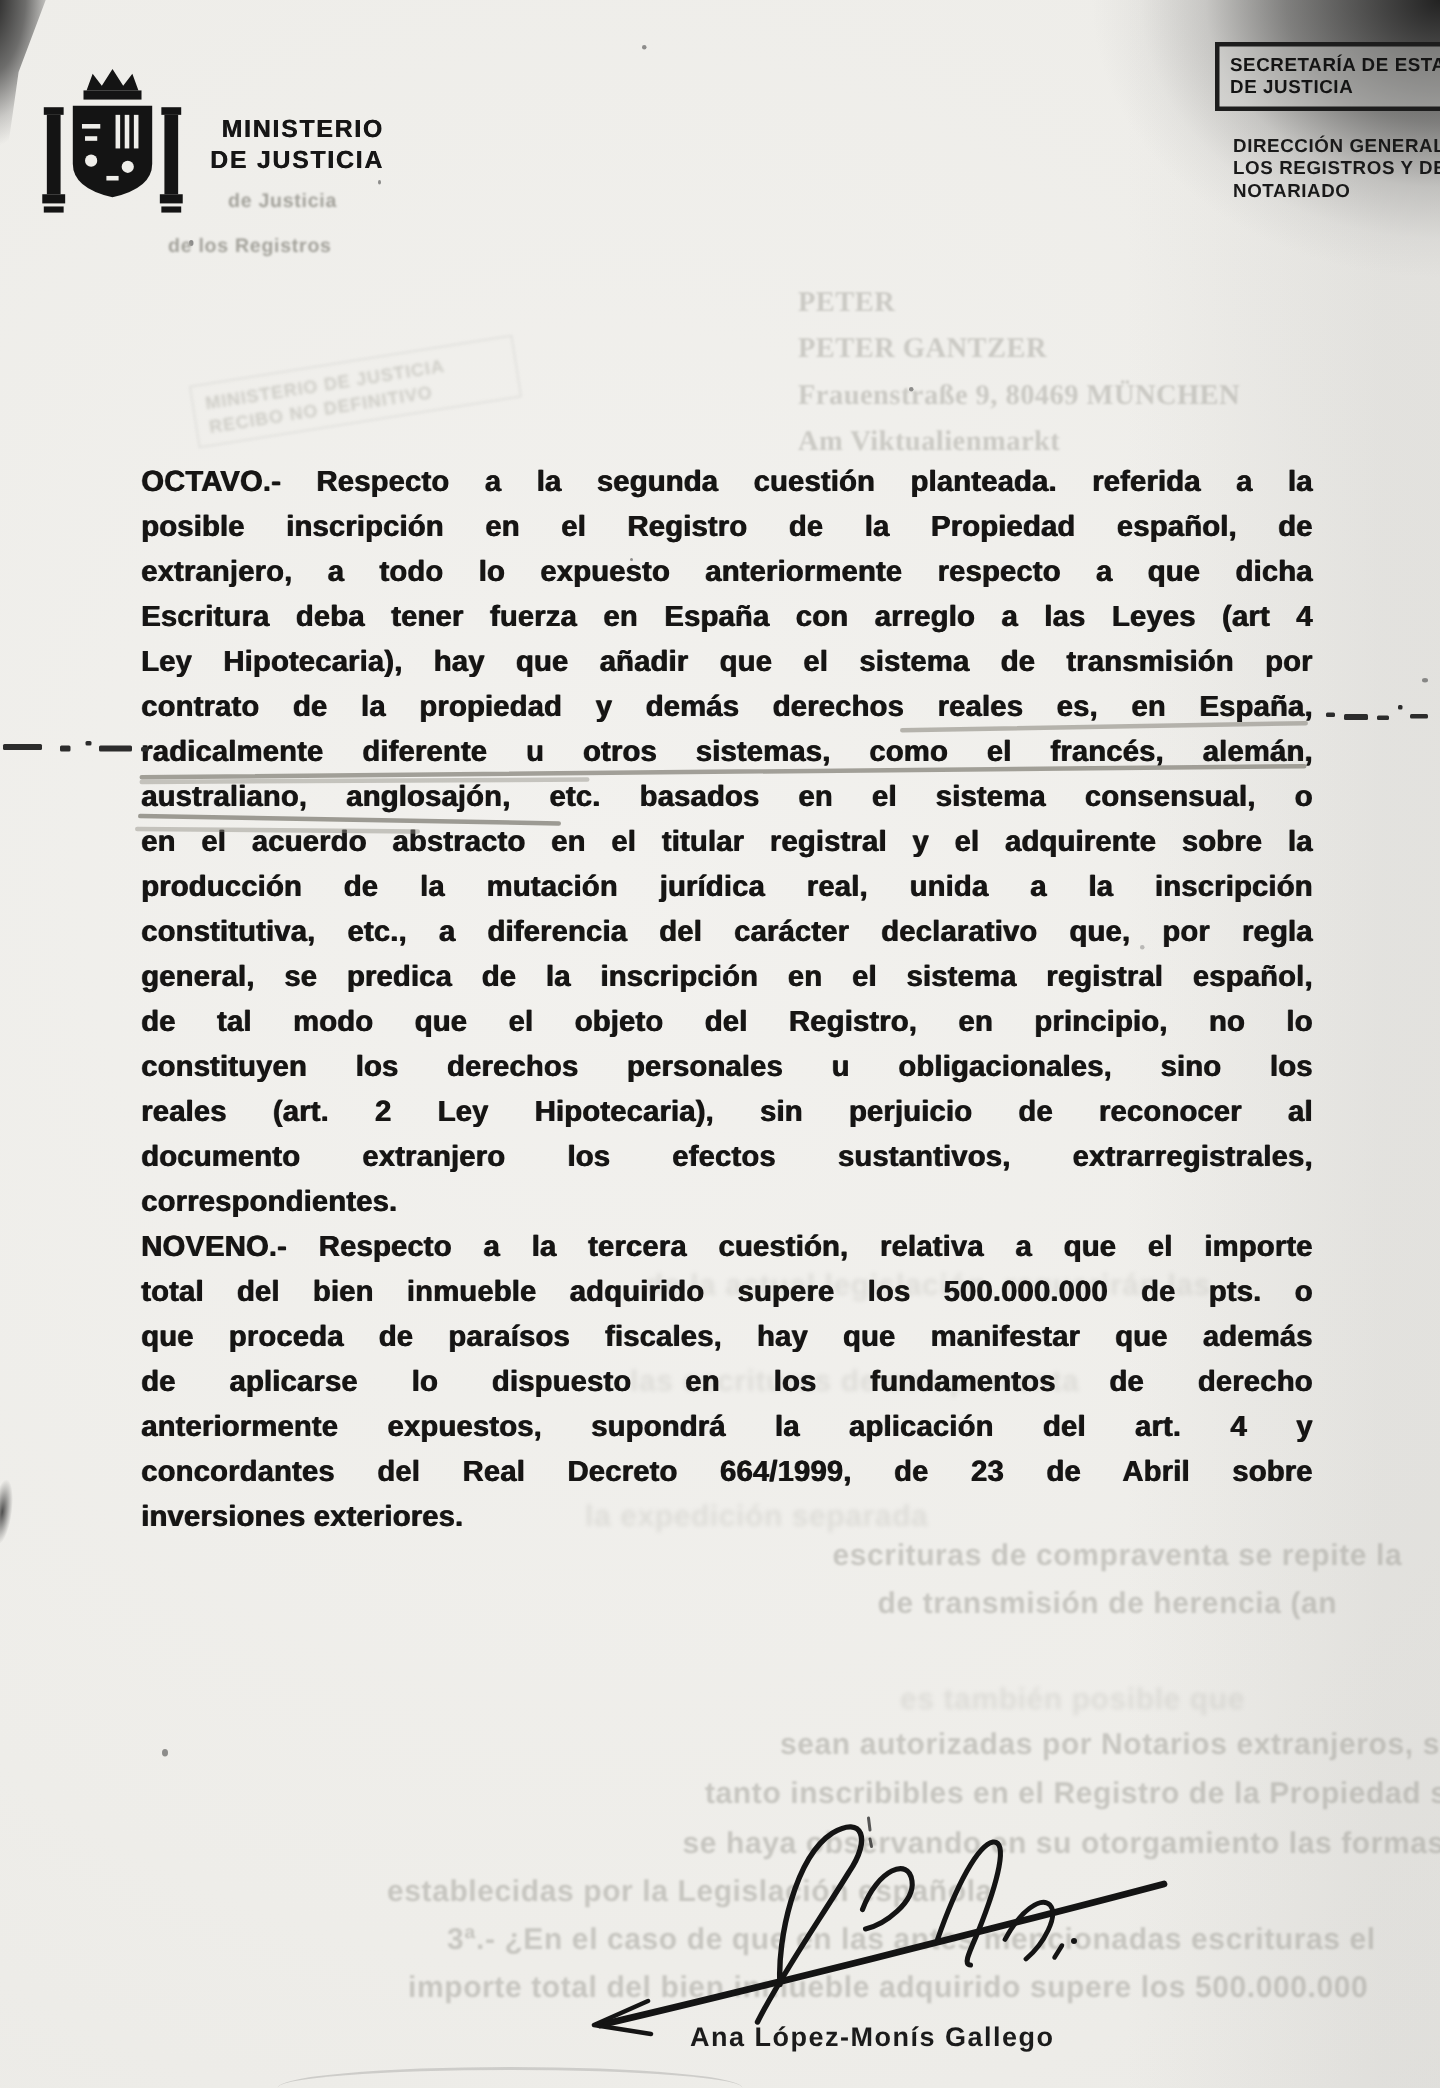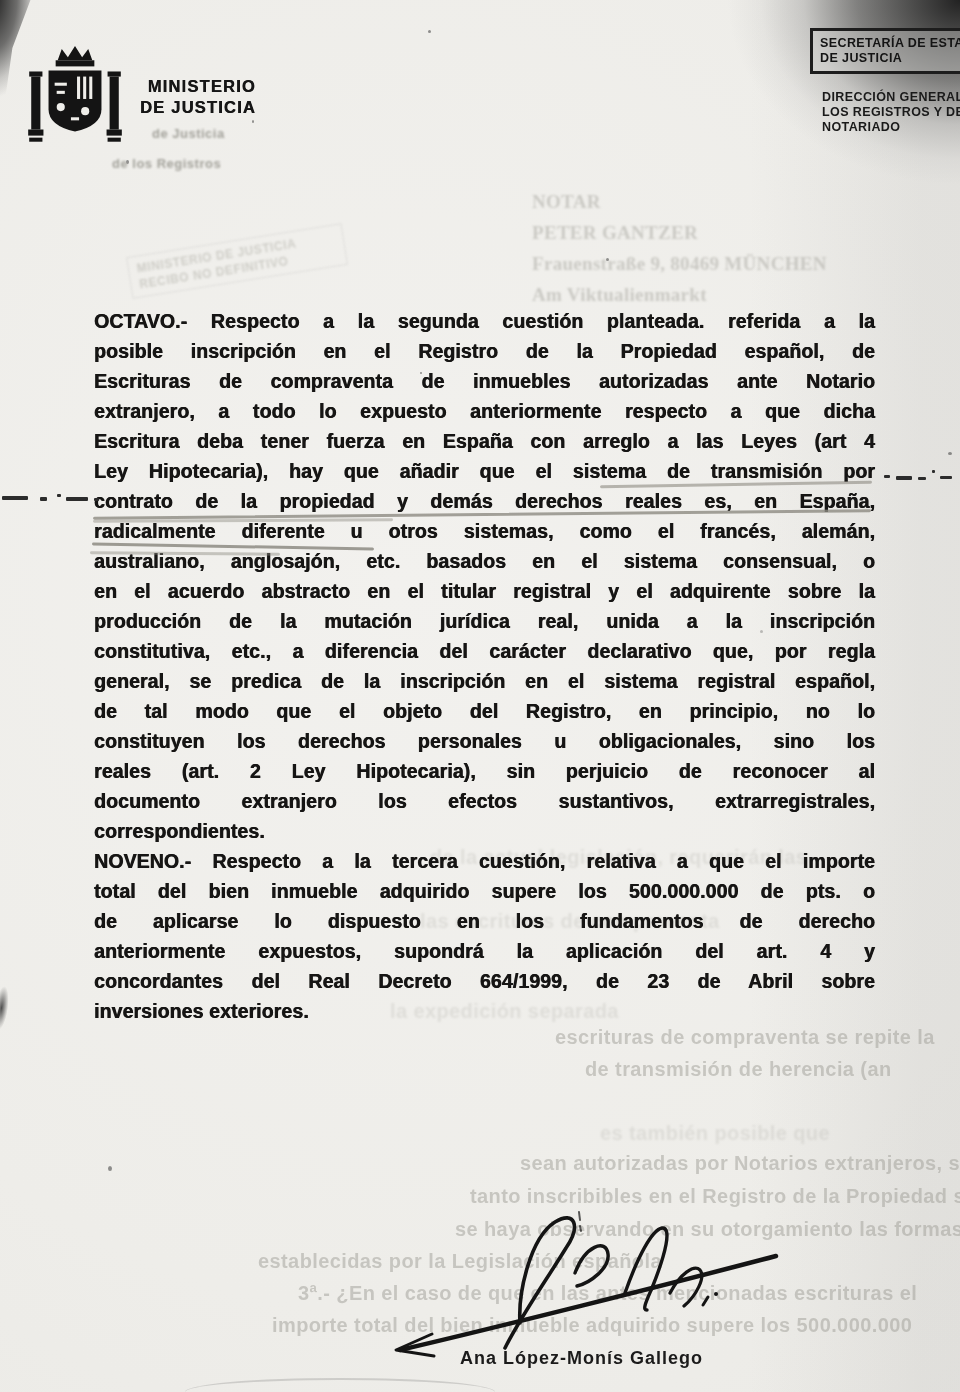--- a/index.html
+++ b/index.html
@@ -113,21 +113,21 @@
     <div>LOS REGISTROS Y DE</div>
     <div>NOTARIADO</div>
   </div>
 
   <div class="recv-stamp">
     <div>MINISTERIO DE JUSTICIA</div>
     <div>RECIBO NO DEFINITIVO</div>
   </div>
 
   <div class="addr">
-    <div>NOTAR</div>
+    <div>PETER</div>
     <div>PETER GANTZER</div>
     <div>Frauenstraße 9, 80469 MÜNCHEN</div>
     <div>Am Viktualienmarkt</div>
   </div>
 
   <div class="ghost gh-b" style="left:430px;top:846px">de la actual legislación, requerirán las</div>
   <div class="ghost gh-b" style="left:420px;top:910px">las escrituras de compraventa</div>
   <div class="ghost gh-b" style="left:390px;top:1000px">la expedición separada</div>
   <div class="ghost gh-a" style="left:555px;top:1026px">escrituras de compraventa se repite la</div>
   <div class="ghost gh-a" style="left:585px;top:1058px">de transmisión de herencia (an</div>
@@ -136,40 +136,40 @@
   <div class="ghost gh-a" style="left:470px;top:1185px">tanto inscribibles en el Registro de la Propiedad siempre y cuando</div>
   <div class="ghost gh-a" style="left:455px;top:1218px">se haya observando en su otorgamiento las formas y solemnidades</div>
   <div class="ghost gh-a" style="left:258px;top:1250px">establecidas por la Legislación española</div>
   <div class="ghost gh-a" style="left:298px;top:1282px">3ª.- ¿En el caso de que en las antes mencionadas escrituras el</div>
   <div class="ghost gh-a" style="left:272px;top:1314px">importe total del bien inmueble adquirido supere los 500.000.000</div>
 
   <div class="doc-text">
     <div>
         <div class="tl">OCTAVO.- Respecto a la segunda cuestión planteada. referida a la</div>
         <div class="tl">posible inscripción en el Registro de la Propiedad español, de</div>
-        <div class="tl">Escrituras de compraventa de inmuebles autorizadas ante Notario</div>
         <div class="tl">extranjero, a todo lo expuesto anteriormente respecto a que dicha</div>
         <div class="tl">Escritura deba tener fuerza en España con arreglo a las Leyes (art 4</div>
         <div class="tl">Ley Hipotecaria), hay que añadir que el sistema de transmisión por</div>
         <div class="tl">contrato de la propiedad y demás derechos reales es, en España,</div>
         <div class="tl">radicalmente diferente u otros sistemas, como el francés, alemán,</div>
         <div class="tl">australiano, anglosajón, etc. basados en el sistema consensual, o</div>
         <div class="tl">en el acuerdo abstracto en el titular registral y el adquirente sobre la</div>
         <div class="tl">producción de la mutación jurídica real, unida a la inscripción</div>
         <div class="tl">constitutiva, etc., a diferencia del carácter declarativo que, por regla</div>
         <div class="tl">general, se predica de la inscripción en el sistema registral español,</div>
         <div class="tl">de tal modo que el objeto del Registro, en principio, no lo</div>
         <div class="tl">constituyen los derechos personales u obligacionales, sino los</div>
         <div class="tl">reales (art. 2 Ley Hipotecaria), sin perjuicio de reconocer al</div>
         <div class="tl">documento extranjero los efectos sustantivos, extrarregistrales,</div>
         <div class="tl tl-last">correspondientes.</div>
       </div>
     <div>
         <div class="tl">NOVENO.- Respecto a la tercera cuestión, relativa a que el importe</div>
         <div class="tl">total del bien inmueble adquirido supere los 500.000.000 de pts. o</div>
+        <div class="tl">que proceda de paraísos fiscales, hay que manifestar que además</div>
         <div class="tl">de aplicarse lo dispuesto en los fundamentos de derecho</div>
         <div class="tl">anteriormente expuestos, supondrá la aplicación del art. 4 y</div>
         <div class="tl">concordantes del Real Decreto 664/1999, de 23 de Abril sobre</div>
         <div class="tl tl-last">inversiones exteriores.</div>
       </div>
   </div>
 
   <div class="pencil" style="left:600px;top:483px;width:272px;transform:rotate(-1deg);opacity:.6"></div>
   <div class="pencil" style="left:93px;top:513px;width:778px;transform:rotate(-0.55deg);opacity:.8"></div>
   <div class="pencil" style="left:93px;top:519px;width:300px;transform:rotate(-0.3deg);opacity:.45"></div>

